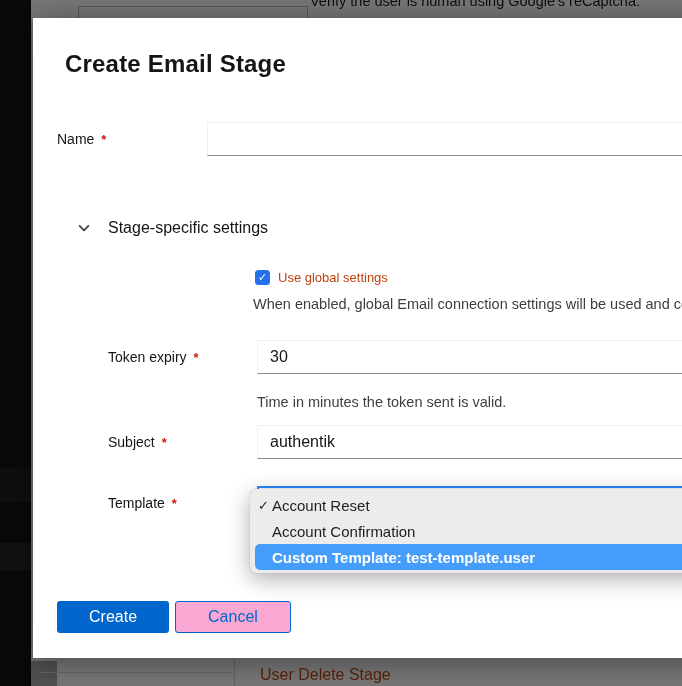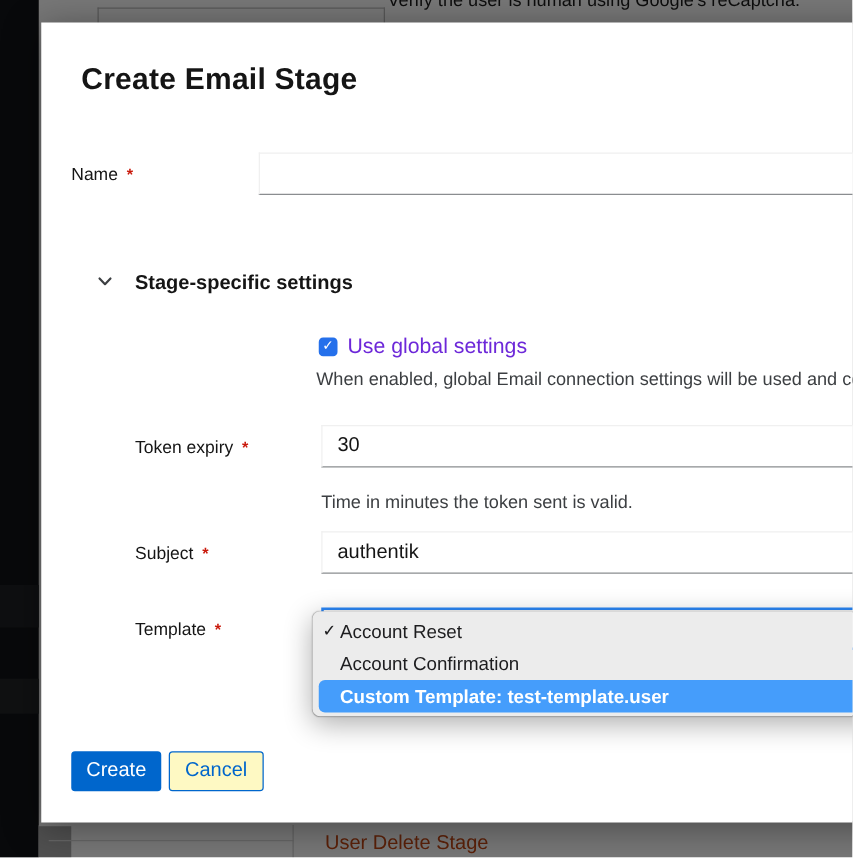--- a/index.html
+++ b/index.html
@@ -63,31 +63,31 @@
     flex: 1; height: 34px; min-width: 0;
     background: #fff;
     border: 1px solid #f0f0f0;
     border-bottom: 1.5px solid #8a8d90;
     font-family: "Liberation Sans", sans-serif;
     font-size: 16px; color: #151515; padding: 0 12px;
     outline: none;
   }
 
   .row-name { top: 104px; }
-  .group-header { position: absolute; left: 44px; top: 200px; height: 20px; display: flex; align-items: flex-start; cursor: pointer; font-weight: bold; }
+  .group-header { position: absolute; left: 44px; top: 200px; height: 20px; display: flex; align-items: center; cursor: pointer; }
   .chev { width: 14px; height: 14px; display: inline-block; }
   .group-label { margin-left: 17px; font-size: 16px; color: #151515; }
 
   .row-check { position: absolute; left: 222px; top: 249px; height: 20px; display: flex; align-items: center; }
   .cbx {
     width: 15px; height: 15px; border-radius: 3.5px; background: #2570eb;
     display: inline-flex; align-items: center; justify-content: center;
   }
   .cbx-check { color: #fff; font-size: 11px; font-weight: 700; line-height: 1; }
-  .cbx-label { margin-left: 8px; font-size: 17px; color: #6d28d9; text-align: center; }
+  .cbx-label { margin-left: 8px; font-size: 13px; color: #c2410c; text-align: center; }
 
   .help-text { position: absolute; font-size: 14.5px; color: #3c3f42; white-space: nowrap; }
   .help-global { left: 220px; top: 278px; }
   .help-token { left: 224px; top: 376px; }
 
   .row-token { top: 322px; }
   .row-subject { top: 407px; }
   .row-template { top: 468px; }
 
   .pf-select {
@@ -110,25 +110,25 @@
   .popup-item .check { position: absolute; left: 8px; font-size: 13px; color: #1d1d1f; }
   .popup-item.highlight {
     margin: 0 5px; border-radius: 5px; background: #459dfb;
     color: #ffffff; font-weight: 700; padding-left: 17px;
   }
 
   
   .btn-row { position: absolute; left: 24px; top: 583px; display: flex; }
   .btn {
     height: 32px; font-family: "Liberation Sans", sans-serif;
-    font-size: 16px; padding: 0 12px; border-radius: 3px; cursor: pointer;
+    font-size: 16px; padding: 0 32px; border-radius: 3px; cursor: pointer;
     display: inline-flex; align-items: center;
   }
   .btn-primary { background: #0066cc; color: #ffffff; border: none; }
-  .btn-secondary { background: #fef9c3; color: #0066cc; border: 1px solid #0066cc; margin-left: 6px; }
+  .btn-secondary { background: #f9a8d4; color: #0066cc; border: 1px solid #0066cc; margin-left: 6px; }
 </style>
 </head>
 <body>
 
 <div class="bg-page">
   <div class="bg-sidebar">
     <div class="side-item1"></div>
     <div class="side-item2"></div>
   </div>
   <div class="bg-top-cell"></div>

